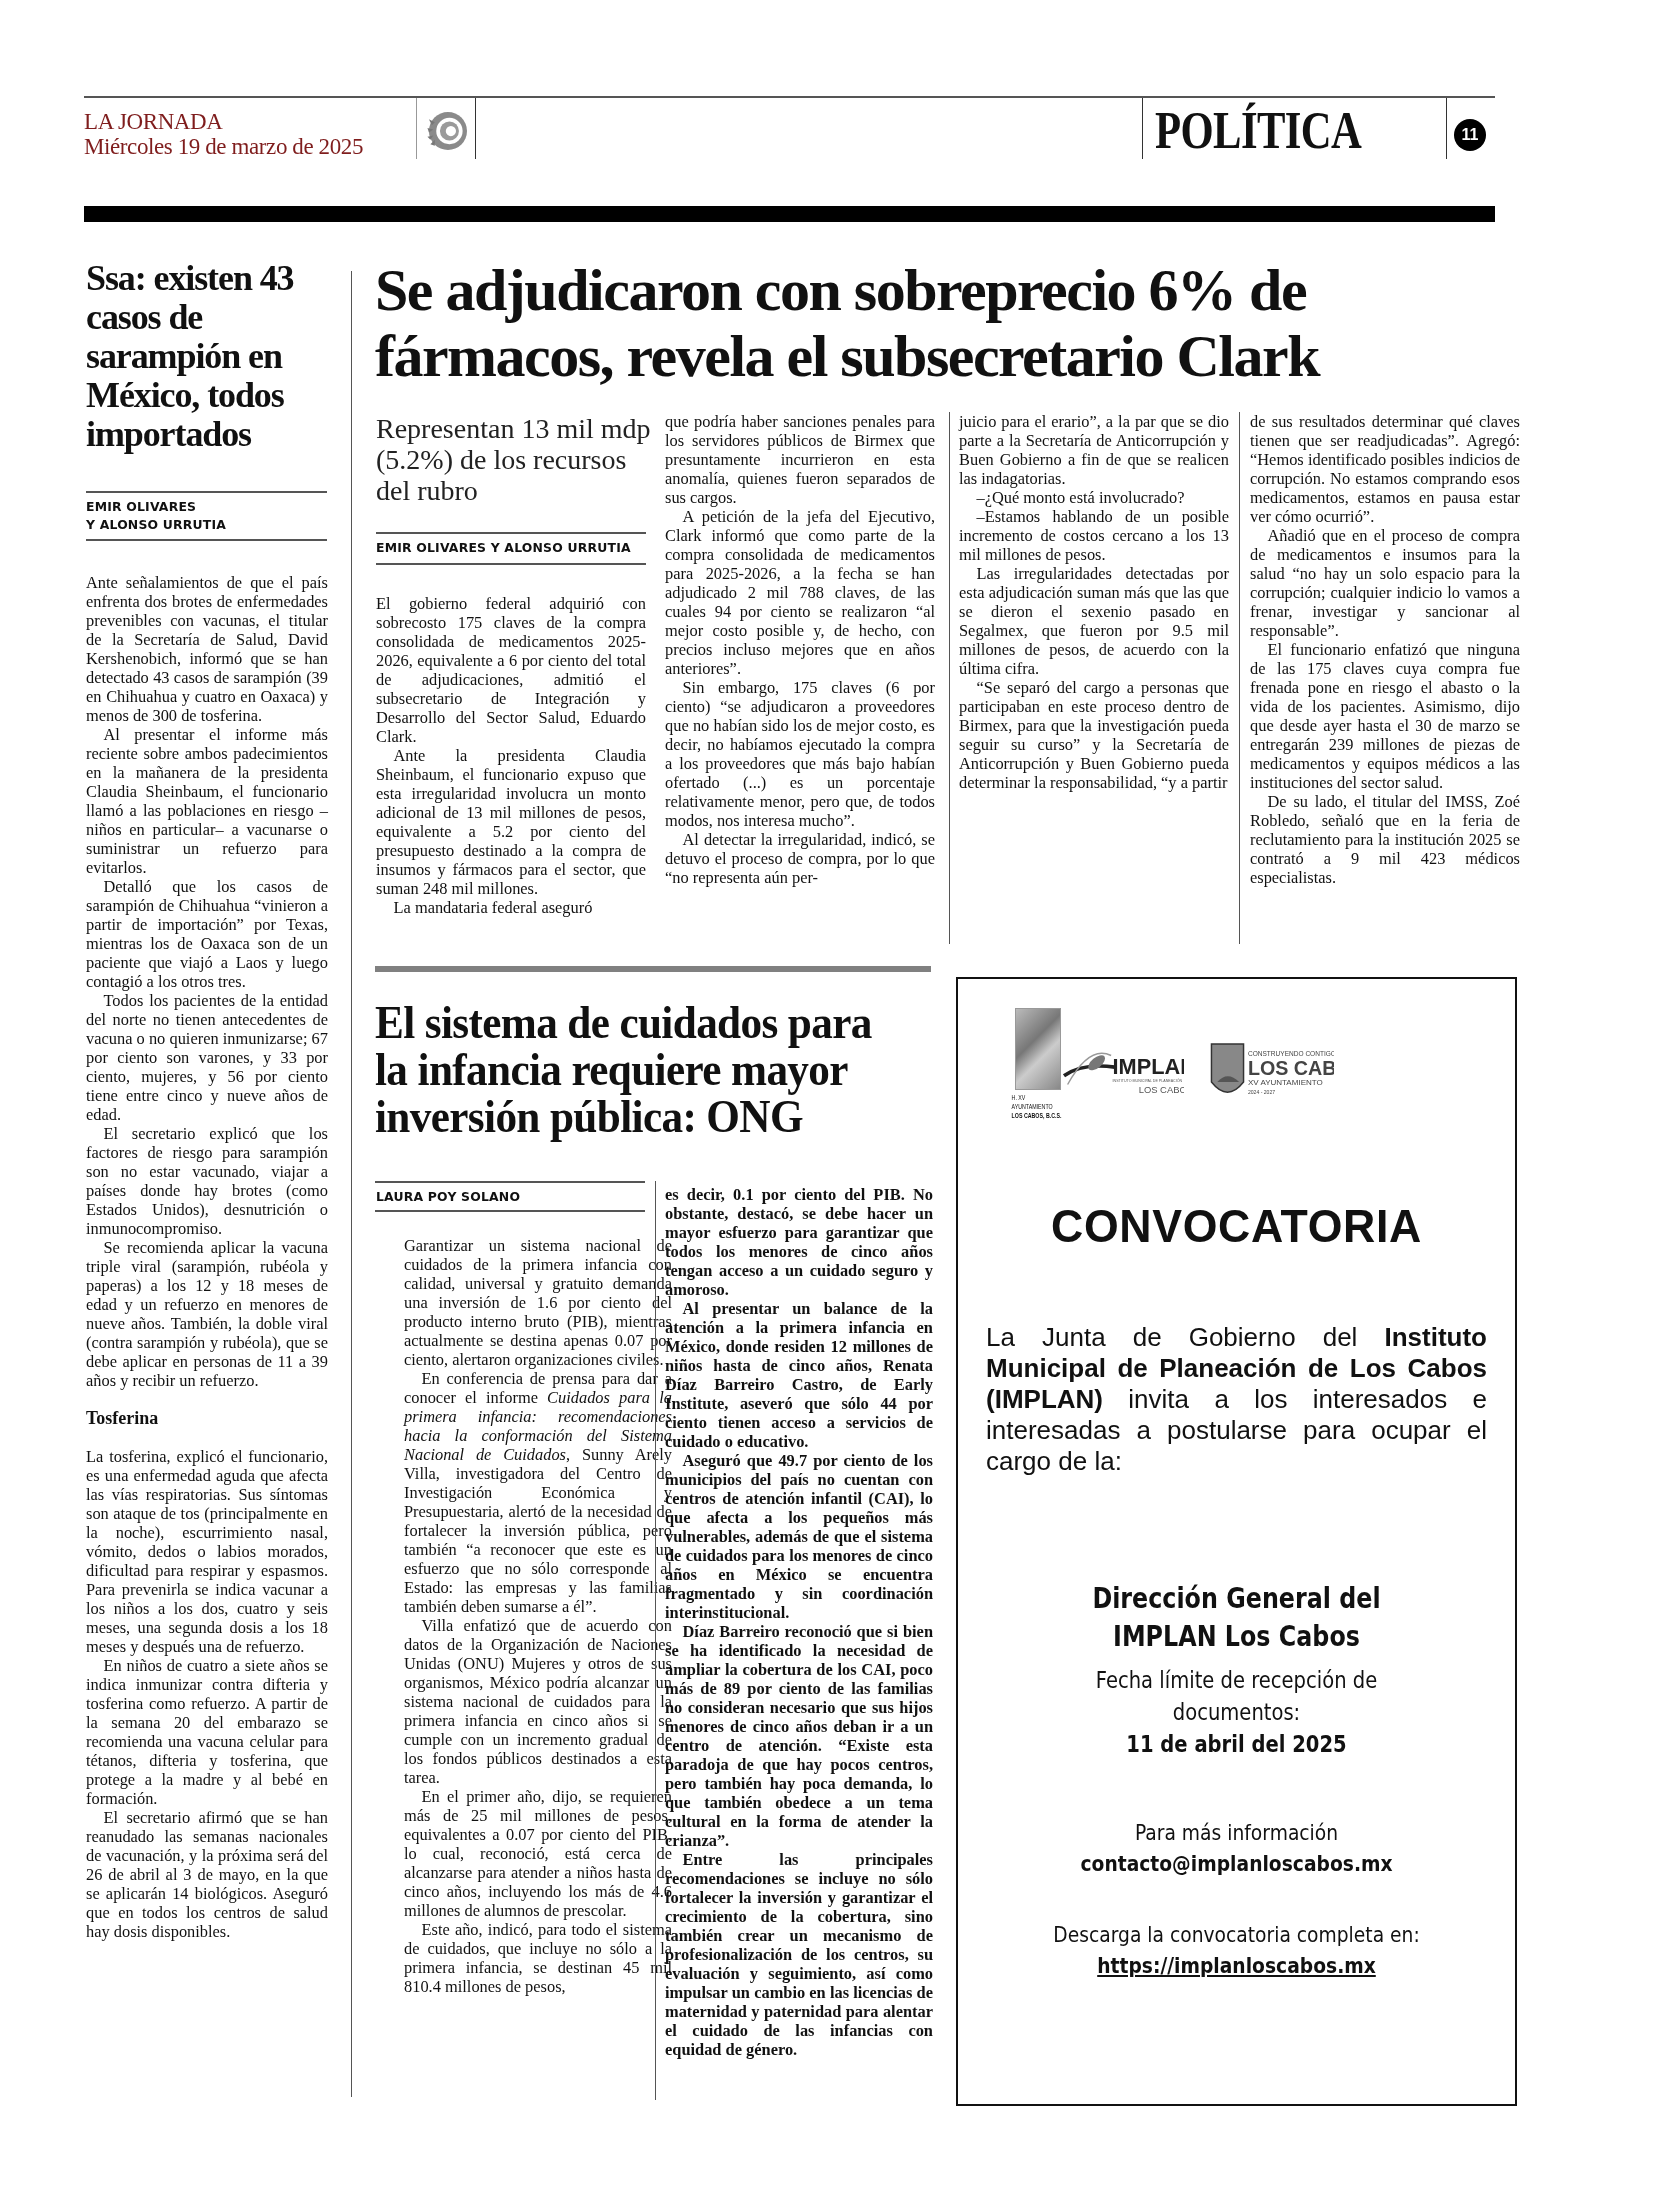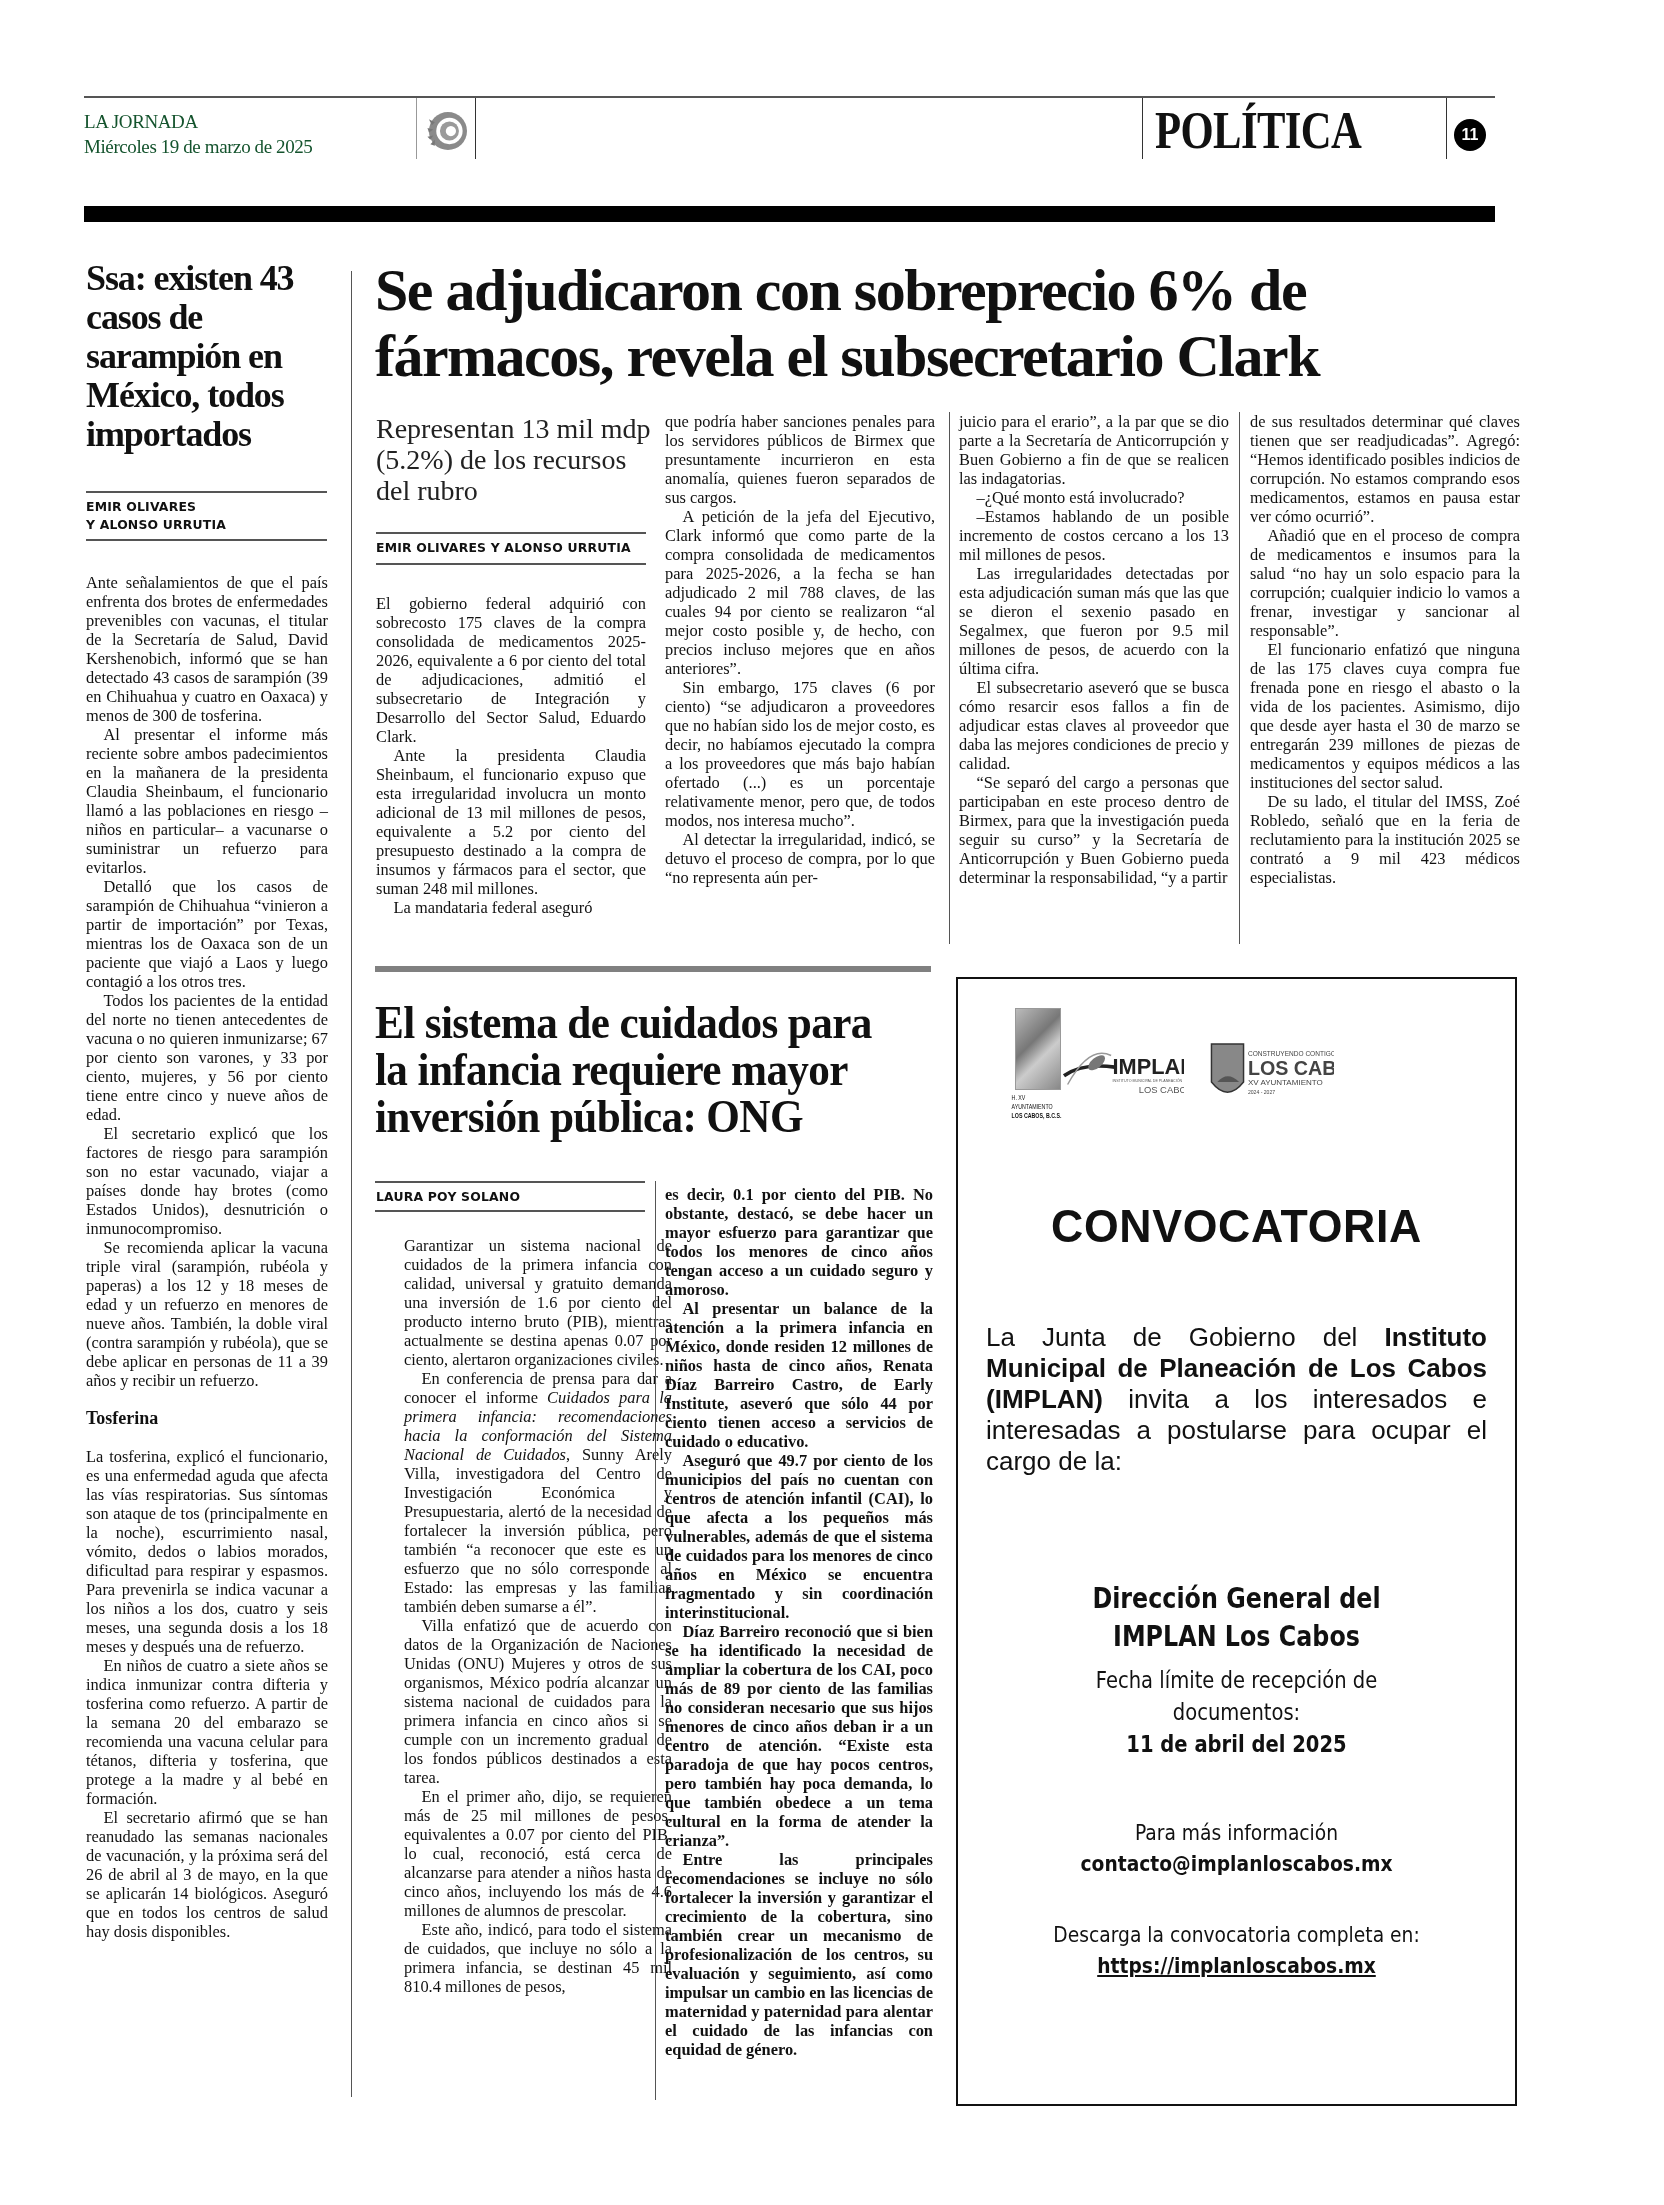--- a/index.html
+++ b/index.html
@@ -1,21 +1,21 @@
 <!DOCTYPE html>
 <html style="font-size:11.7px"><head>
 <meta charset="utf-8">
 <style>
   html, body { margin: 0; padding: 0; background: #ffffff; }
   body { width: 1664px; height: 2205px; position: relative; overflow: hidden; color: #111; font-family: "Liberation Serif", "DejaVu Serif", serif; }
   .abs { position: absolute; }
 
   
   #top-rule { left: 84px; top: 96px; width: 1411px; height: 1.5px; background: #555; }
-  #masthead { left: 84px; top: 109px; font-family: "Liberation Serif", serif; font-size: 19px; line-height: 25px; color: #14532d; letter-spacing: -0.4px; }
+  #masthead { left: 84px; top: 109px; font-family: "Liberation Serif", serif; font-size: 23px; line-height: 25px; color: #7f1d1d; letter-spacing: -0.4px; }
   #logo-divider-l { left: 416px; top: 98px; width: 0.7px; height: 61px; background: #999; }
   #logo-divider-r { left: 475px; top: 98px; width: 0.7px; height: 61px; background: #333; }
   #sun-logo { left: 426px; top: 109px; width: 41px; height: 44px; }
   #section-divider { left: 1142px; top: 98px; width: 0.7px; height: 61px; background: #333; }
   #section-title { left: 1155px; top: 101px; font-family: "Liberation Serif", serif; font-weight: 700; font-size: 52px; line-height: 60px; transform: scaleX(0.82); transform-origin: left top; letter-spacing: -0.7px; }
   #page-divider { left: 1446px; top: 98px; width: 0.7px; height: 61px; background: #333; }
   #page-badge { left: 1454px; top: 119px; width: 32px; height: 32px; border-radius: 50%; background: #000; color: #fff; font-family: "Liberation Sans", sans-serif; font-weight: 700; font-size: 16px; line-height: 32px; text-align: center; }
   #black-band { left: 84px; top: 206px; width: 1411px; height: 16px; background: #000; }
 
   
@@ -144,21 +144,20 @@
   <p>A petición de la jefa del Ejecutivo, Clark informó que como parte de la compra consolidada de medicamentos para 2025-2026, a la fecha se han adjudicado 2 mil 788 claves, de las cuales 94 por ciento se realizaron “al mejor costo posible y, de hecho, con precios incluso mejores que en años anteriores”.</p>
   <p>Sin embargo, 175 claves (6 por ciento) “se adjudicaron a proveedores que no habían sido los de mejor costo, es decir, no habíamos ejecutado la compra a los proveedores que más bajo habían ofertado (...) es un porcentaje relativamente menor, pero que, de todos modos, nos interesa mucho”.</p>
   <p>Al detectar la irregularidad, indicó, se detuvo el proceso de compra, por lo que “no representa aún per-</p>
 </div>
 <div class="abs vrule" id="vr-a"></div>
 <div class="col body-text" id="main-col3">
   <p class="first">juicio para el erario”, a la par que se dio parte a la Secretaría de Anticorrupción y Buen Gobierno a fin de que se realicen las indagatorias.</p>
   <p>–¿Qué monto está involucrado?</p>
   <p>–Estamos hablando de un posible incremento de costos cercano a los 13 mil millones de pesos.</p>
   <p>Las irregularidades detectadas por esta adjudicación suman más que las que se dieron el sexenio pasado en Segalmex, que fueron por 9.5 mil millones de pesos, de acuerdo con la última cifra.</p>
-  <p>El subsecretario aseveró que se busca cómo resarcir esos fallos a fin de adjudicar estas claves al proveedor que daba las mejores condiciones de precio y calidad.</p>
   <p>“Se separó del cargo a personas que participaban en este proceso dentro de Birmex, para que la investigación pueda seguir su curso” y la Secretaría de Anticorrupción y Buen Gobierno pueda determinar la responsabilidad, “y a partir</p>
 </div>
 <div class="abs vrule" id="vr-b"></div>
 <div class="col body-text" id="main-col4">
   <p class="first">de sus resultados determinar qué claves tienen que ser readjudicadas”. Agregó: “Hemos identificado posibles indicios de corrupción. No estamos comprando esos medicamentos, estamos en pausa estar ver cómo ocurrió”.</p>
   <p>Añadió que en el proceso de compra de medicamentos e insumos para la salud “no hay un solo espacio para la corrupción; cualquier indicio lo vamos a frenar, investigar y sancionar al responsable”.</p>
   <p>El funcionario enfatizó que ninguna de las 175 claves cuya compra fue frenada pone en riesgo el abasto o la vida de los pacientes. Asimismo, dijo que desde ayer hasta el 30 de marzo se entregarán 239 millones de piezas de medicamentos y equipos médicos a las instituciones del sector salud.</p>
   <p>De su lado, el titular del IMSS, Zoé Robledo, señaló que en la feria de reclutamiento para la institución 2025 se contrató a 9 mil 423 médicos especialistas.</p>
 </div>
 

